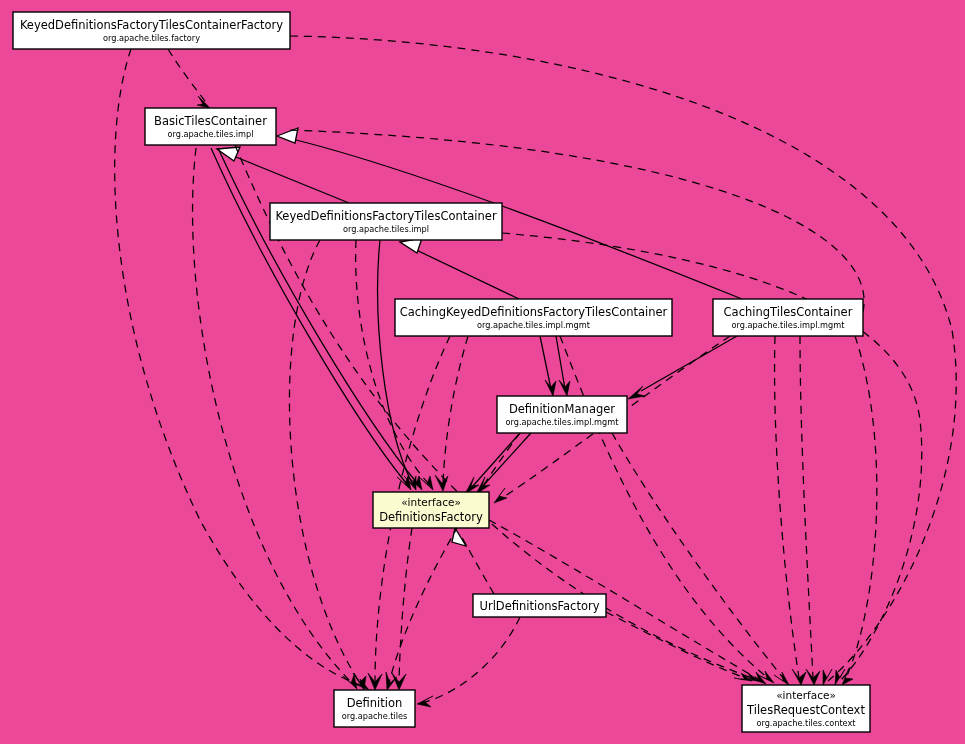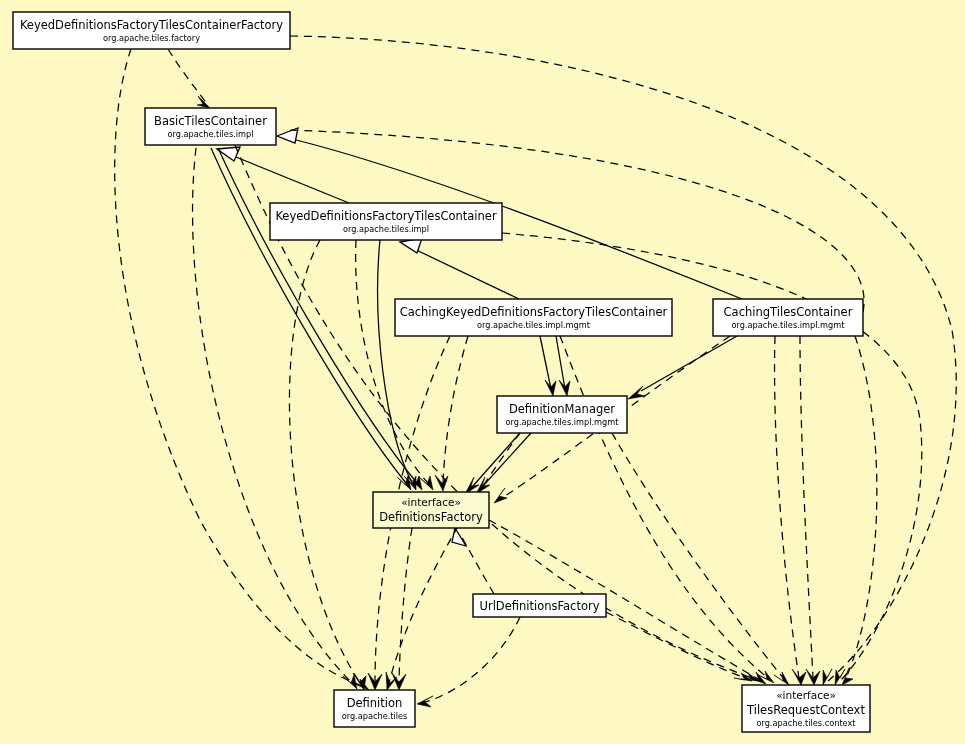--- a/index.html
+++ b/index.html
@@ -10,21 +10,21 @@
   body {
     width: 965px;
     height: 744px;
     font-family: "DejaVu Sans", sans-serif;
     overflow: hidden;
   }
   #diagram-root {
     position: relative;
     width: 965px;
     height: 744px;
-    background: #fef9c3;
+    background: #ec4899;
   }
   svg#uml-canvas {
     display: block;
     width: 965px;
     height: 744px;
   }
   .cls-box-rect {
     fill: #ffffff;
     stroke: #000000;
     stroke-width: 1.4;

